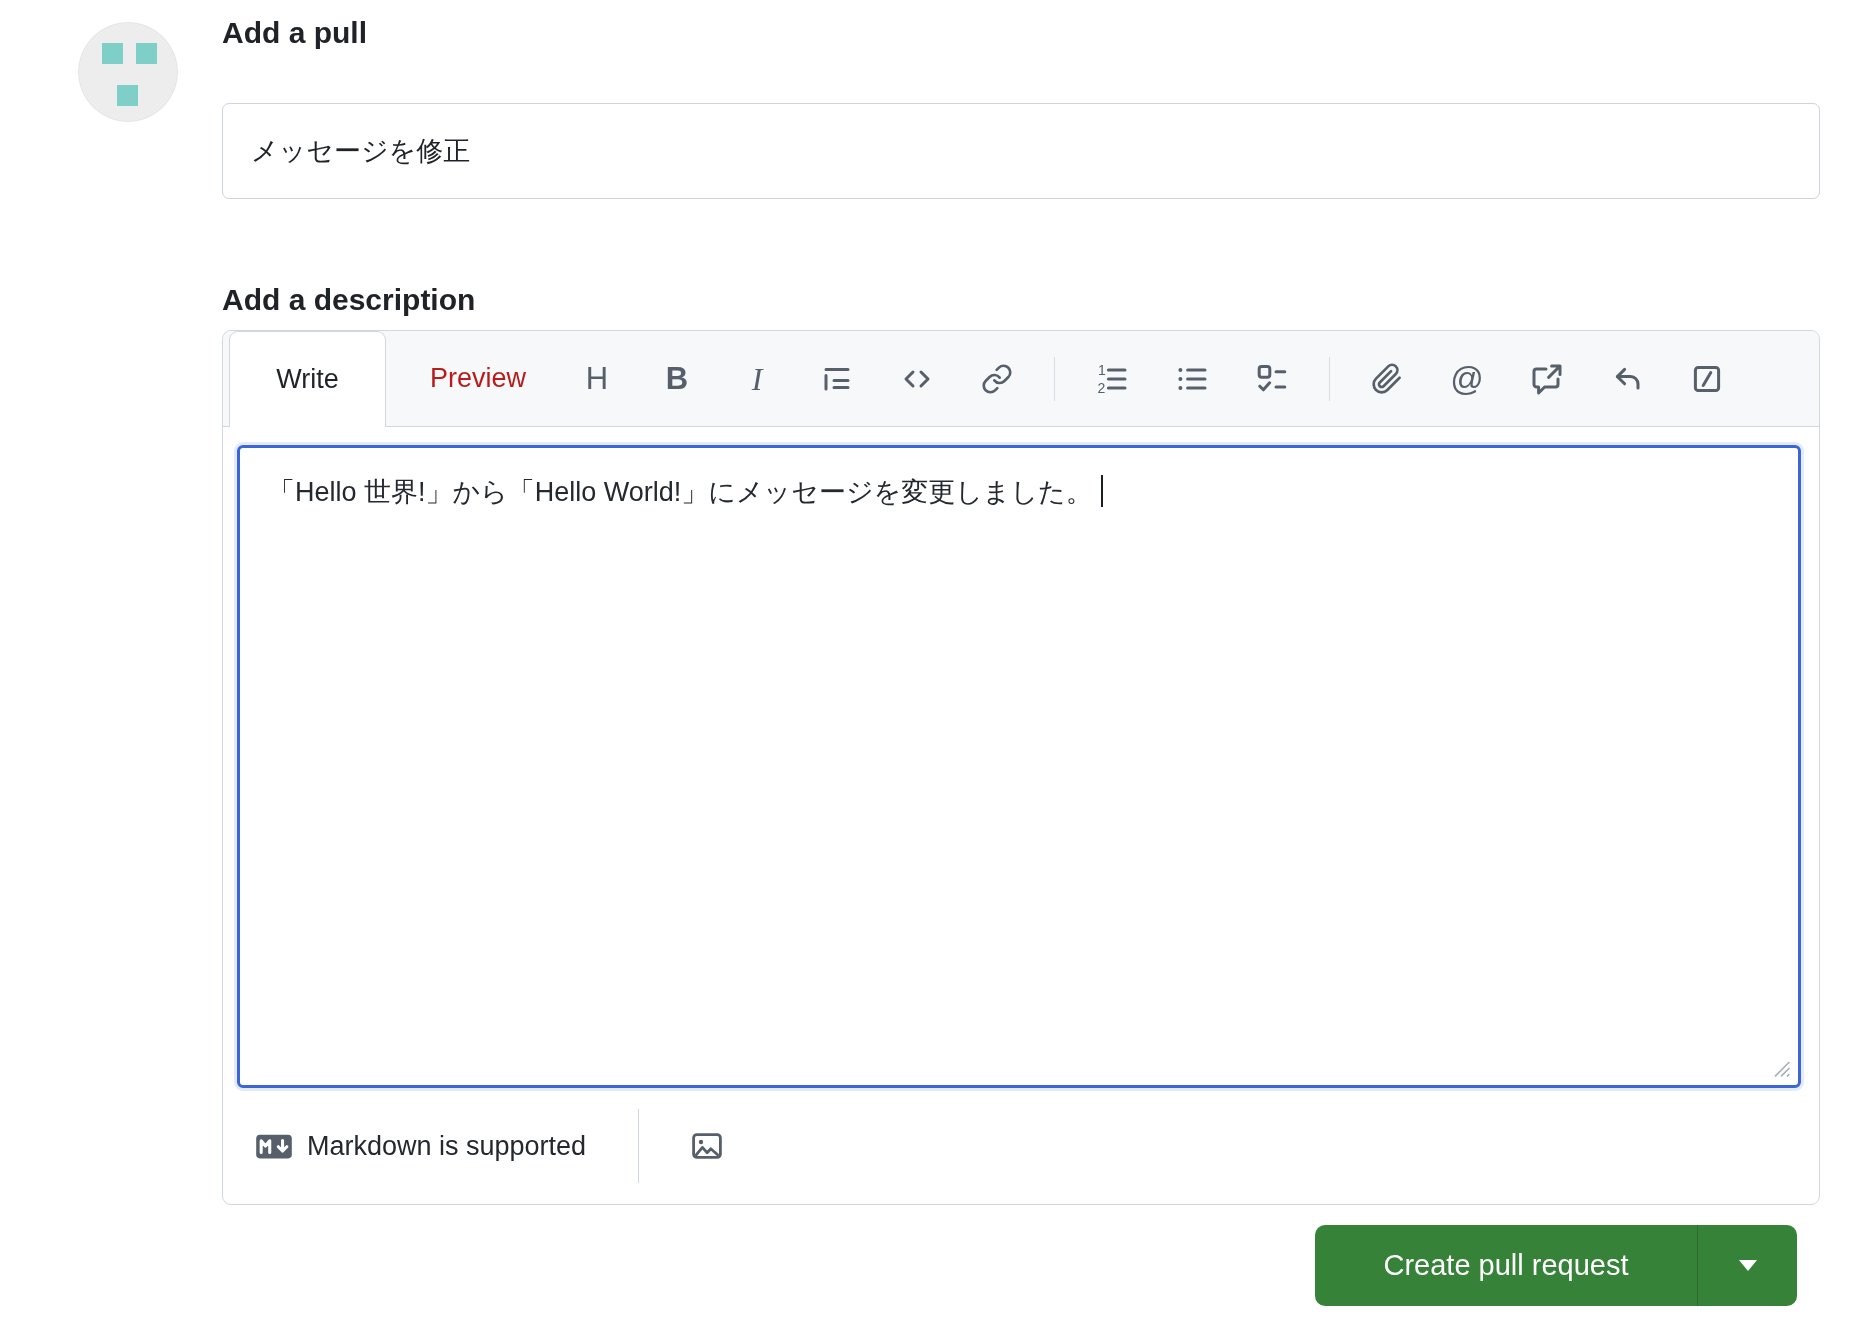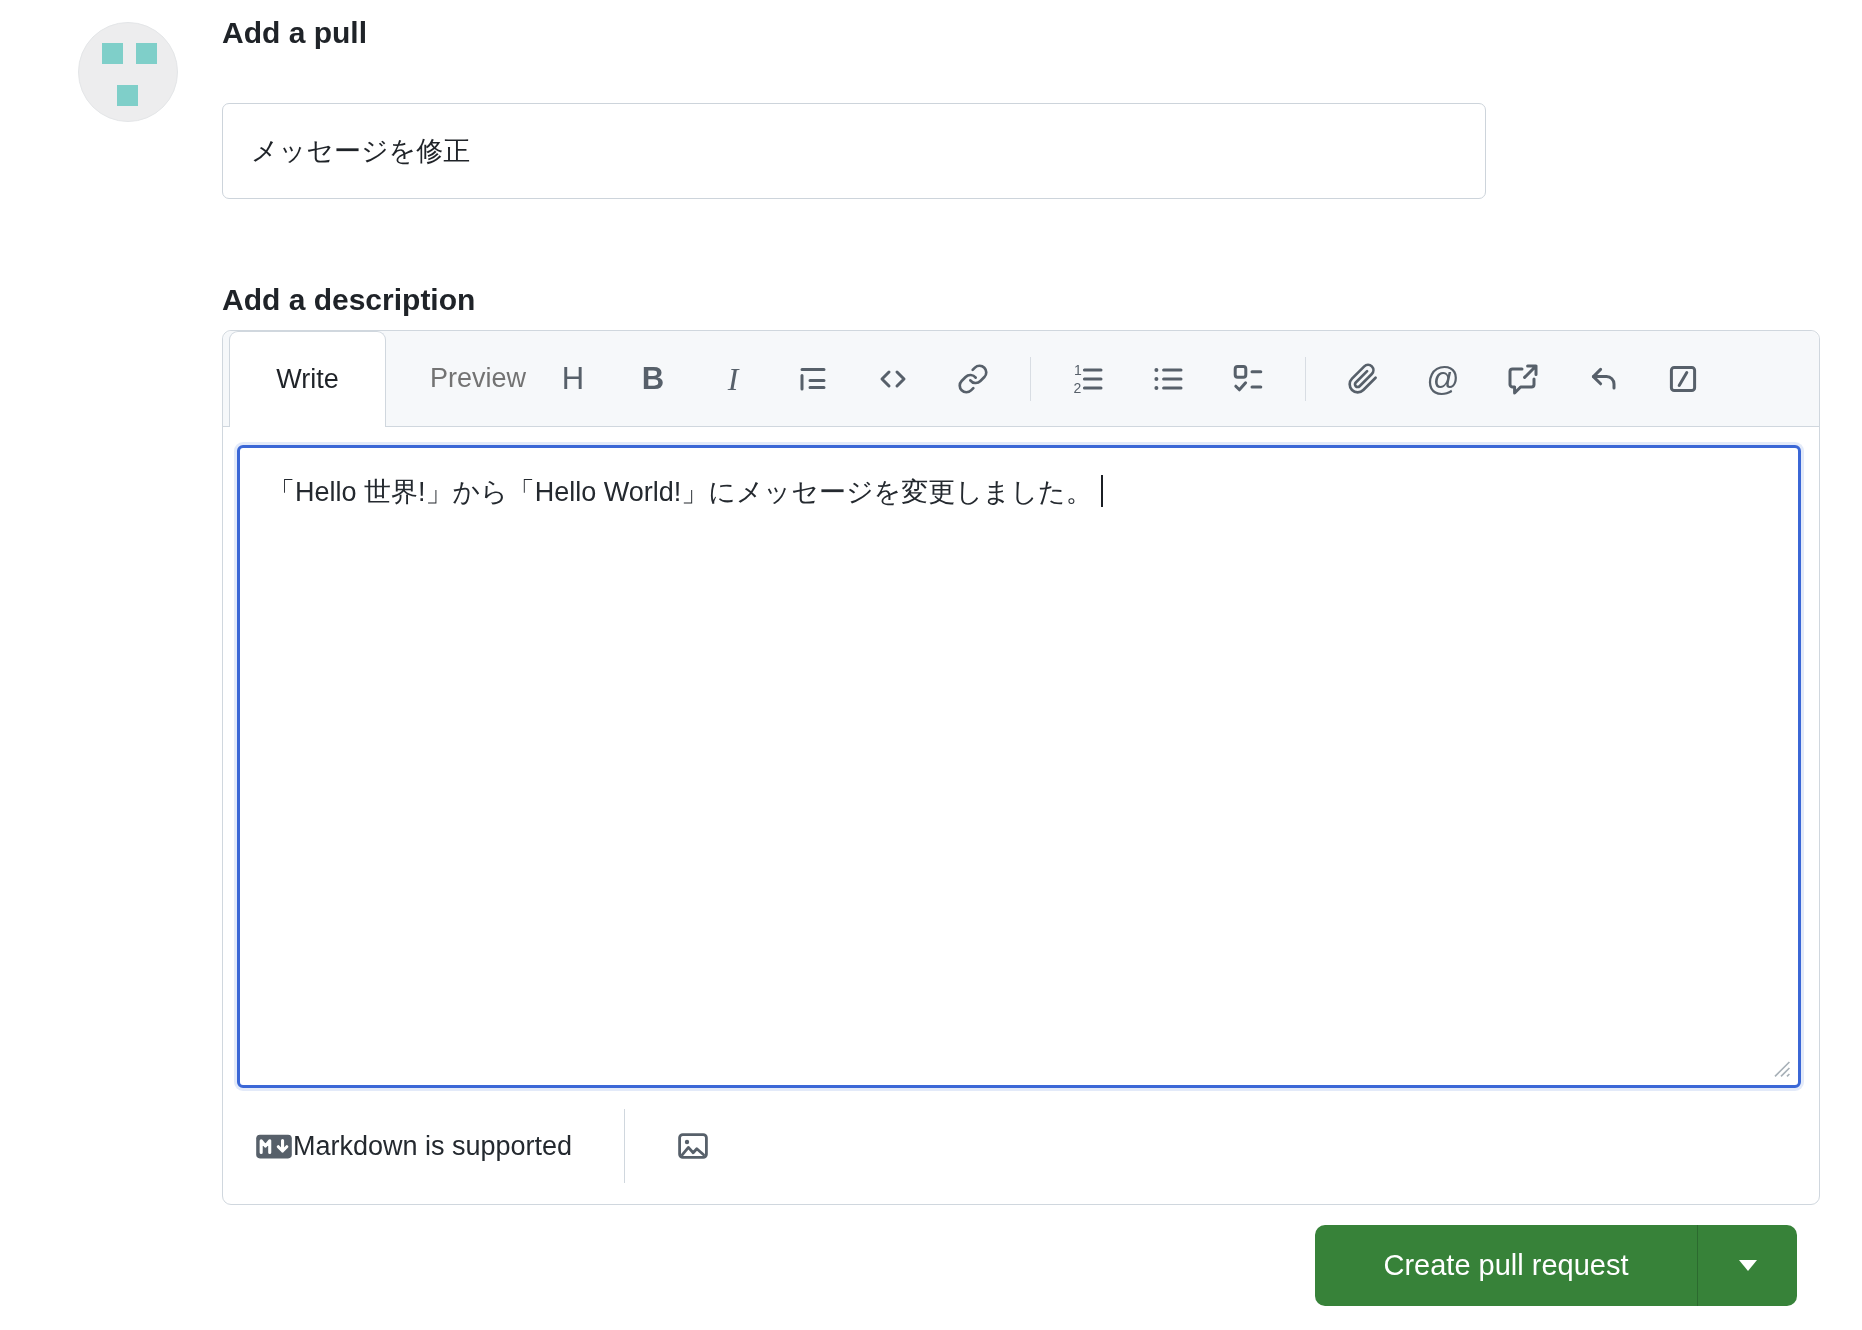--- a/index.html
+++ b/index.html
@@ -10,35 +10,35 @@
   
   .avatar{position:absolute;left:78px;top:22px;width:100px;height:100px;border-radius:50%;
           background:#ededee;border:1px solid #e4e6e8;box-sizing:border-box;}
   .sq{position:absolute;width:21px;height:21px;background:#7fcfc9;}
   .sq1{left:23px;top:20px}.sq2{left:57px;top:20px}.sq3{left:38px;top:62px}
 
   .h{position:absolute;margin:0;font-size:30px;font-weight:700;color:#1f2328;}
   .add-title{left:222px;top:16px;}
   .add-desc{left:222px;top:250px;margin-top:33px;}
 
-  .title-input{position:absolute;left:222px;top:103px;width:1264px;height:96px;box-sizing:border-box;
+  .title-input{position:absolute;left:222px;top:103px;width:1598px;height:96px;box-sizing:border-box;
           border:1px solid #cdd4db;border-radius:7px;padding:0 28px;font-size:27px;color:#1f2328;
           font-family:Liberation Sans, sans-serif;outline:none;background:#fff;}
 
   
   .editor{position:absolute;left:222px;top:330px;width:1598px;height:875px;box-sizing:border-box;
           border:1px solid #d0d7de;border-radius:9px;background:#fff;padding-left:20px;}
   .editor-header{position:absolute;left:0;top:0;right:0;height:96px;background:#f6f8fa;
           border-bottom:1px solid #d0d7de;border-radius:9px 9px 0 0;box-sizing:border-box;
           display:flex;align-items:center;padding-left:207px;}
   .write-tab{position:absolute;left:6px;top:0;bottom:-1px;width:155px;background:#fff;
           border:1px solid #d0d7de;border-bottom:none;border-radius:9px 9px 0 0;
           display:flex;align-items:center;justify-content:center;font-size:27px;font-weight:500;
           color:#1f2328;cursor:pointer;z-index:2;}
-  .preview-tab{font-size:27px;color:#737373;margin-right:24px;cursor:pointer;background:none;border:0;
+  .preview-tab{font-size:27px;color:#b91c1c;margin-right:48px;cursor:pointer;background:none;border:0;
           font-family:inherit;padding:0;}
   .toolbar{display:flex;align-items:center;gap:34px;}
   .tb{width:46px;height:46px;display:flex;align-items:center;justify-content:center;
       background:none;border:0;padding:0;cursor:pointer;}
   .glyph{font-size:31px;color:#57606a;line-height:1;font-family:"Liberation Sans","DejaVu Sans",sans-serif;}
   .glyph.b{font-weight:700;}
   .glyph.i{font-style:italic;font-family:"Liberation Serif","DejaVu Serif",serif;font-size:32px;}
   .glyph.at{font-size:33px;}
   svg.ic{width:32px;height:32px;stroke:#57606a;fill:none;stroke-width:1.5;
          stroke-linecap:round;stroke-linejoin:round;}
@@ -50,21 +50,21 @@
   .textarea{position:absolute;left:14px;top:114px;width:1564px;height:643px;box-sizing:border-box;
           border:3px solid #3b67d6;border-radius:6px;background:#fff;padding:24px 28px;
           font-size:27px;line-height:40px;color:#24292f;box-shadow:0 0 0 3px rgba(59,103,214,0.14);
           cursor:text;}
   .cursor{display:inline-block;width:2px;height:32px;background:#1b1f24;vertical-align:-6px;margin-left:8px;}
   .resize{position:absolute;right:5px;bottom:5px;width:24px;height:24px;cursor:nwse-resize;}
 
   
   .editor-footer{position:absolute;left:14px;right:14px;top:760px;height:110px;
           display:flex;align-items:center;}
-  .foot-item{display:flex;align-items:center;font-size:27px;color:#24292f;
+  .foot-item{display:flex;align-items:center;gap:14px;font-size:27px;color:#24292f;
           text-decoration:none;cursor:pointer;background:none;border:0;padding:0;
           font-family:inherit;}
   .foot-item.first{margin-left:18px;}
   .foot-div{width:1px;height:74px;background:#d0d7de;margin:0 52px;}
 
   
   .pr-btn-group{position:absolute;left:1315px;top:1225px;width:482px;height:81px;border-radius:10px;
           background:#378239;display:flex;overflow:hidden;}
   .pr-main{flex:1;color:#fff;font-size:29px;background:none;border:0;cursor:pointer;
           font-family:"Liberation Sans","DejaVu Sans",sans-serif;}

